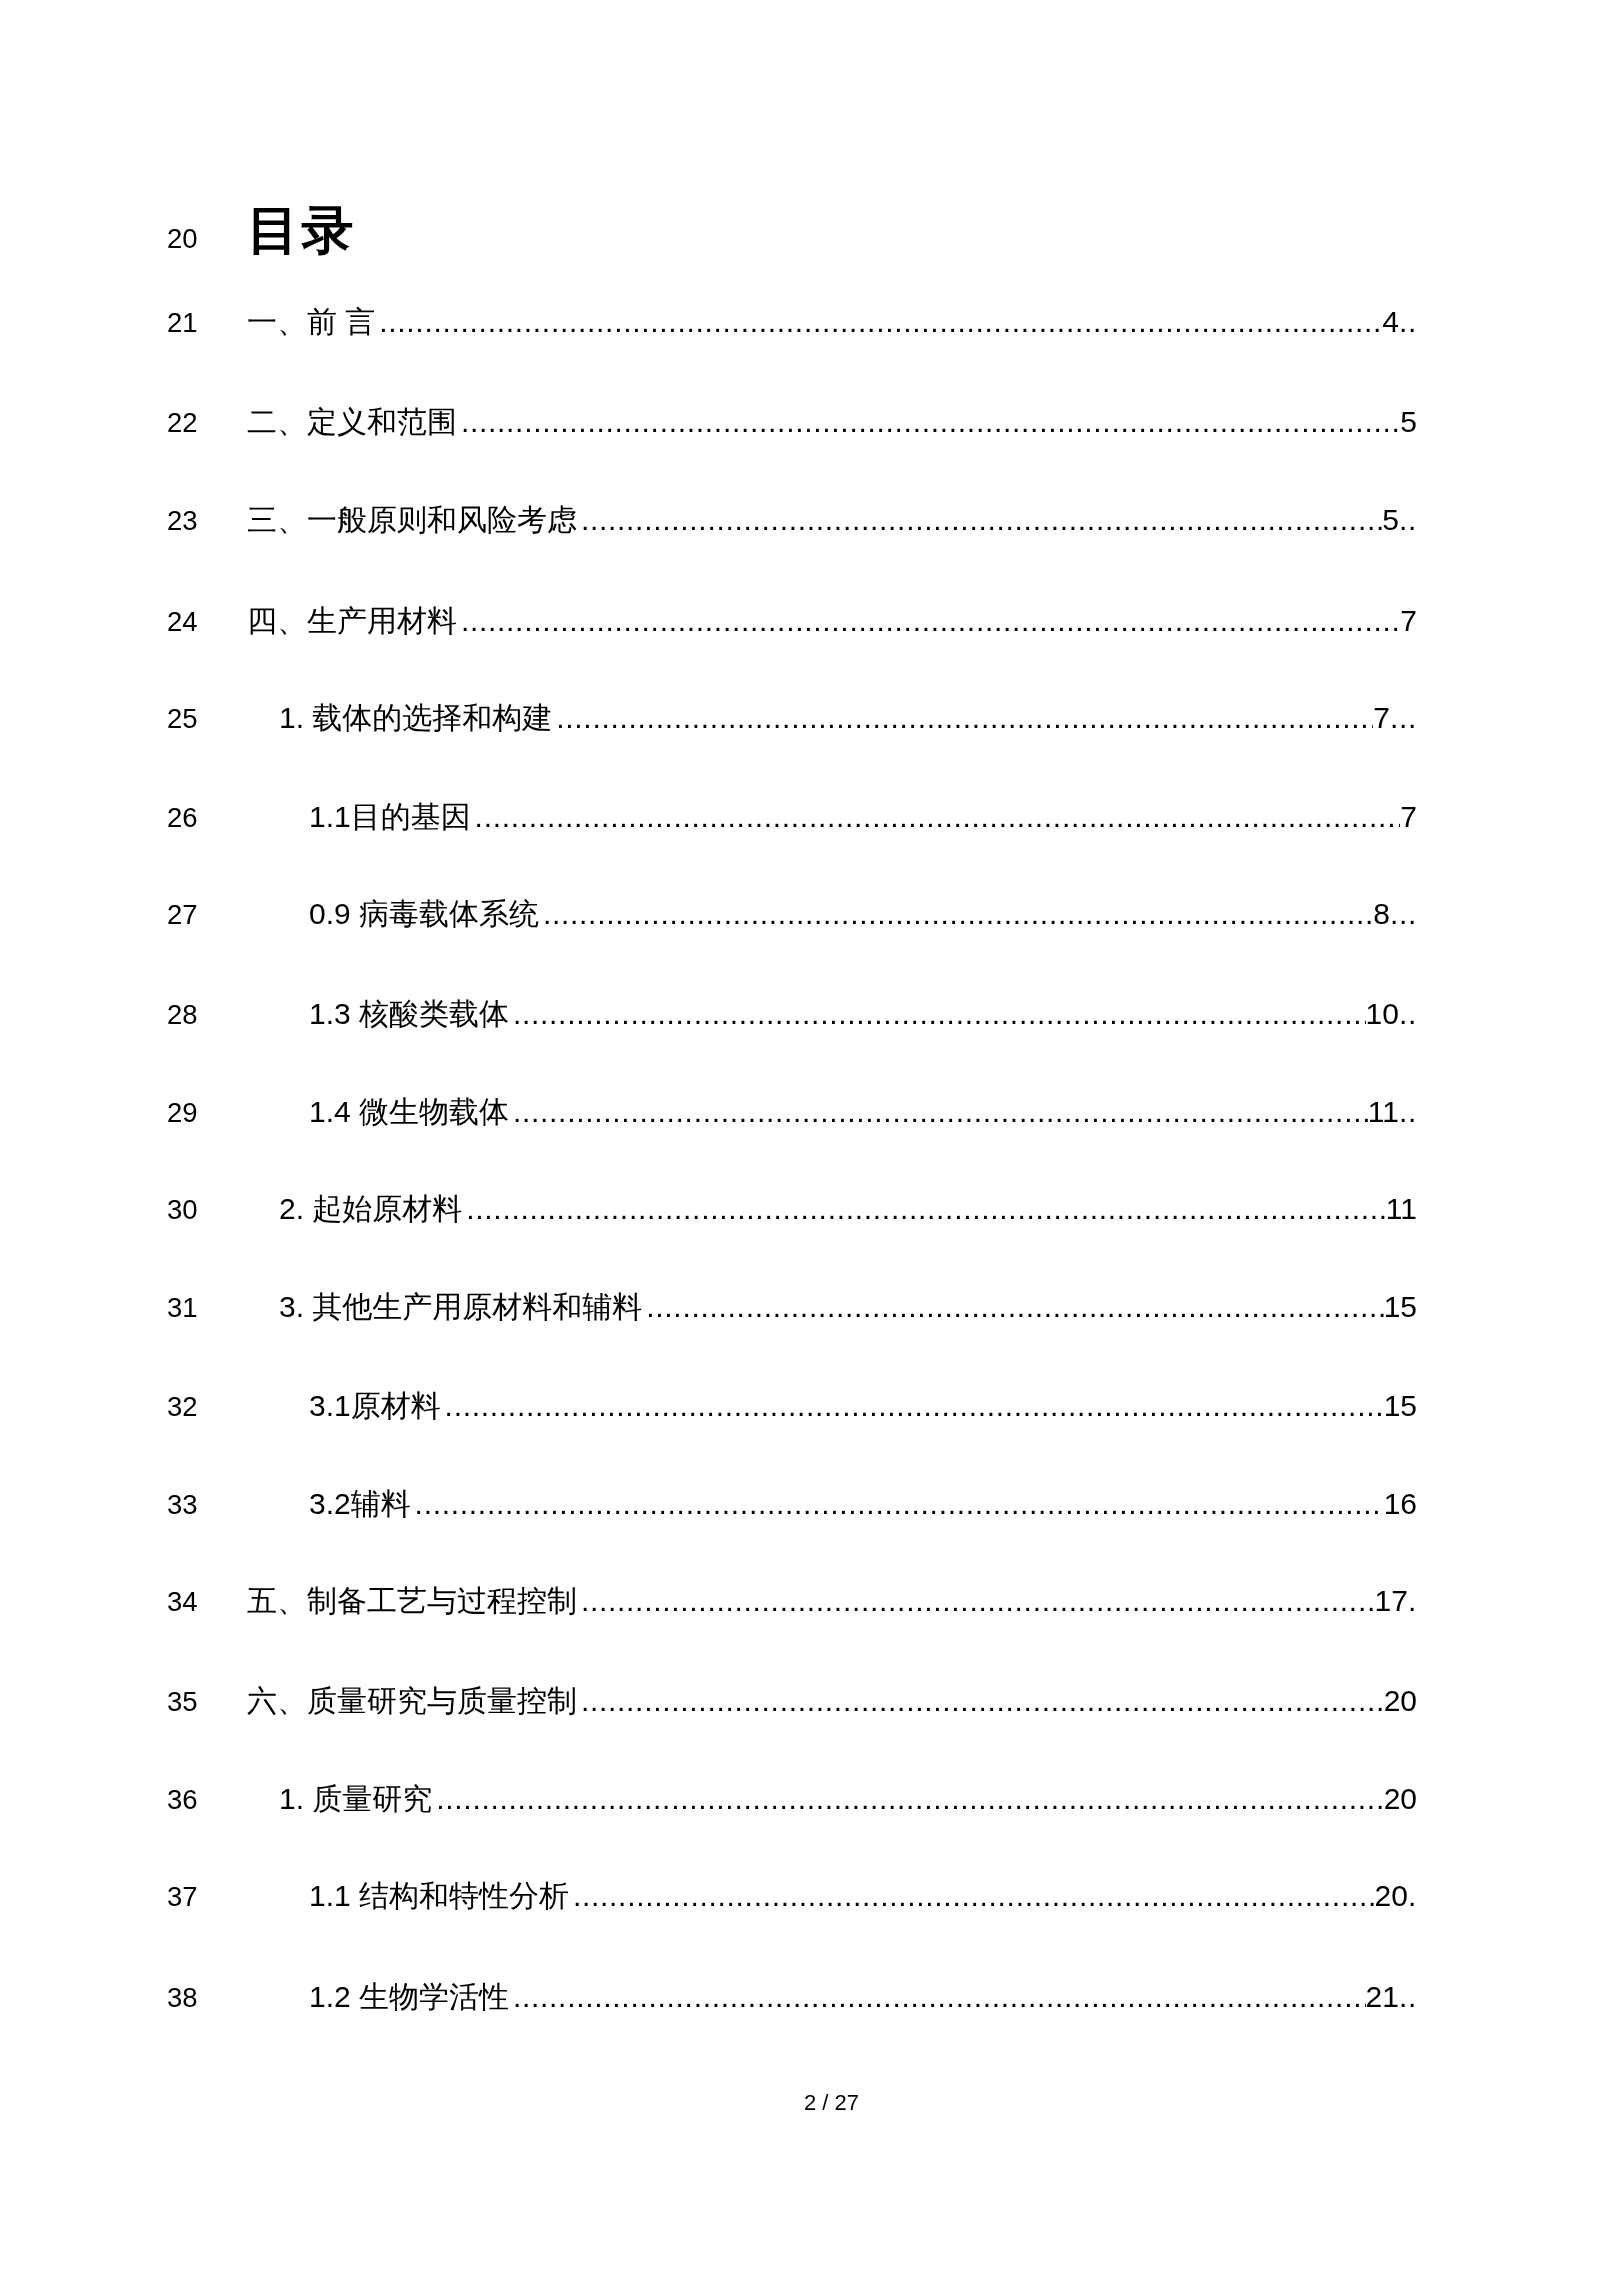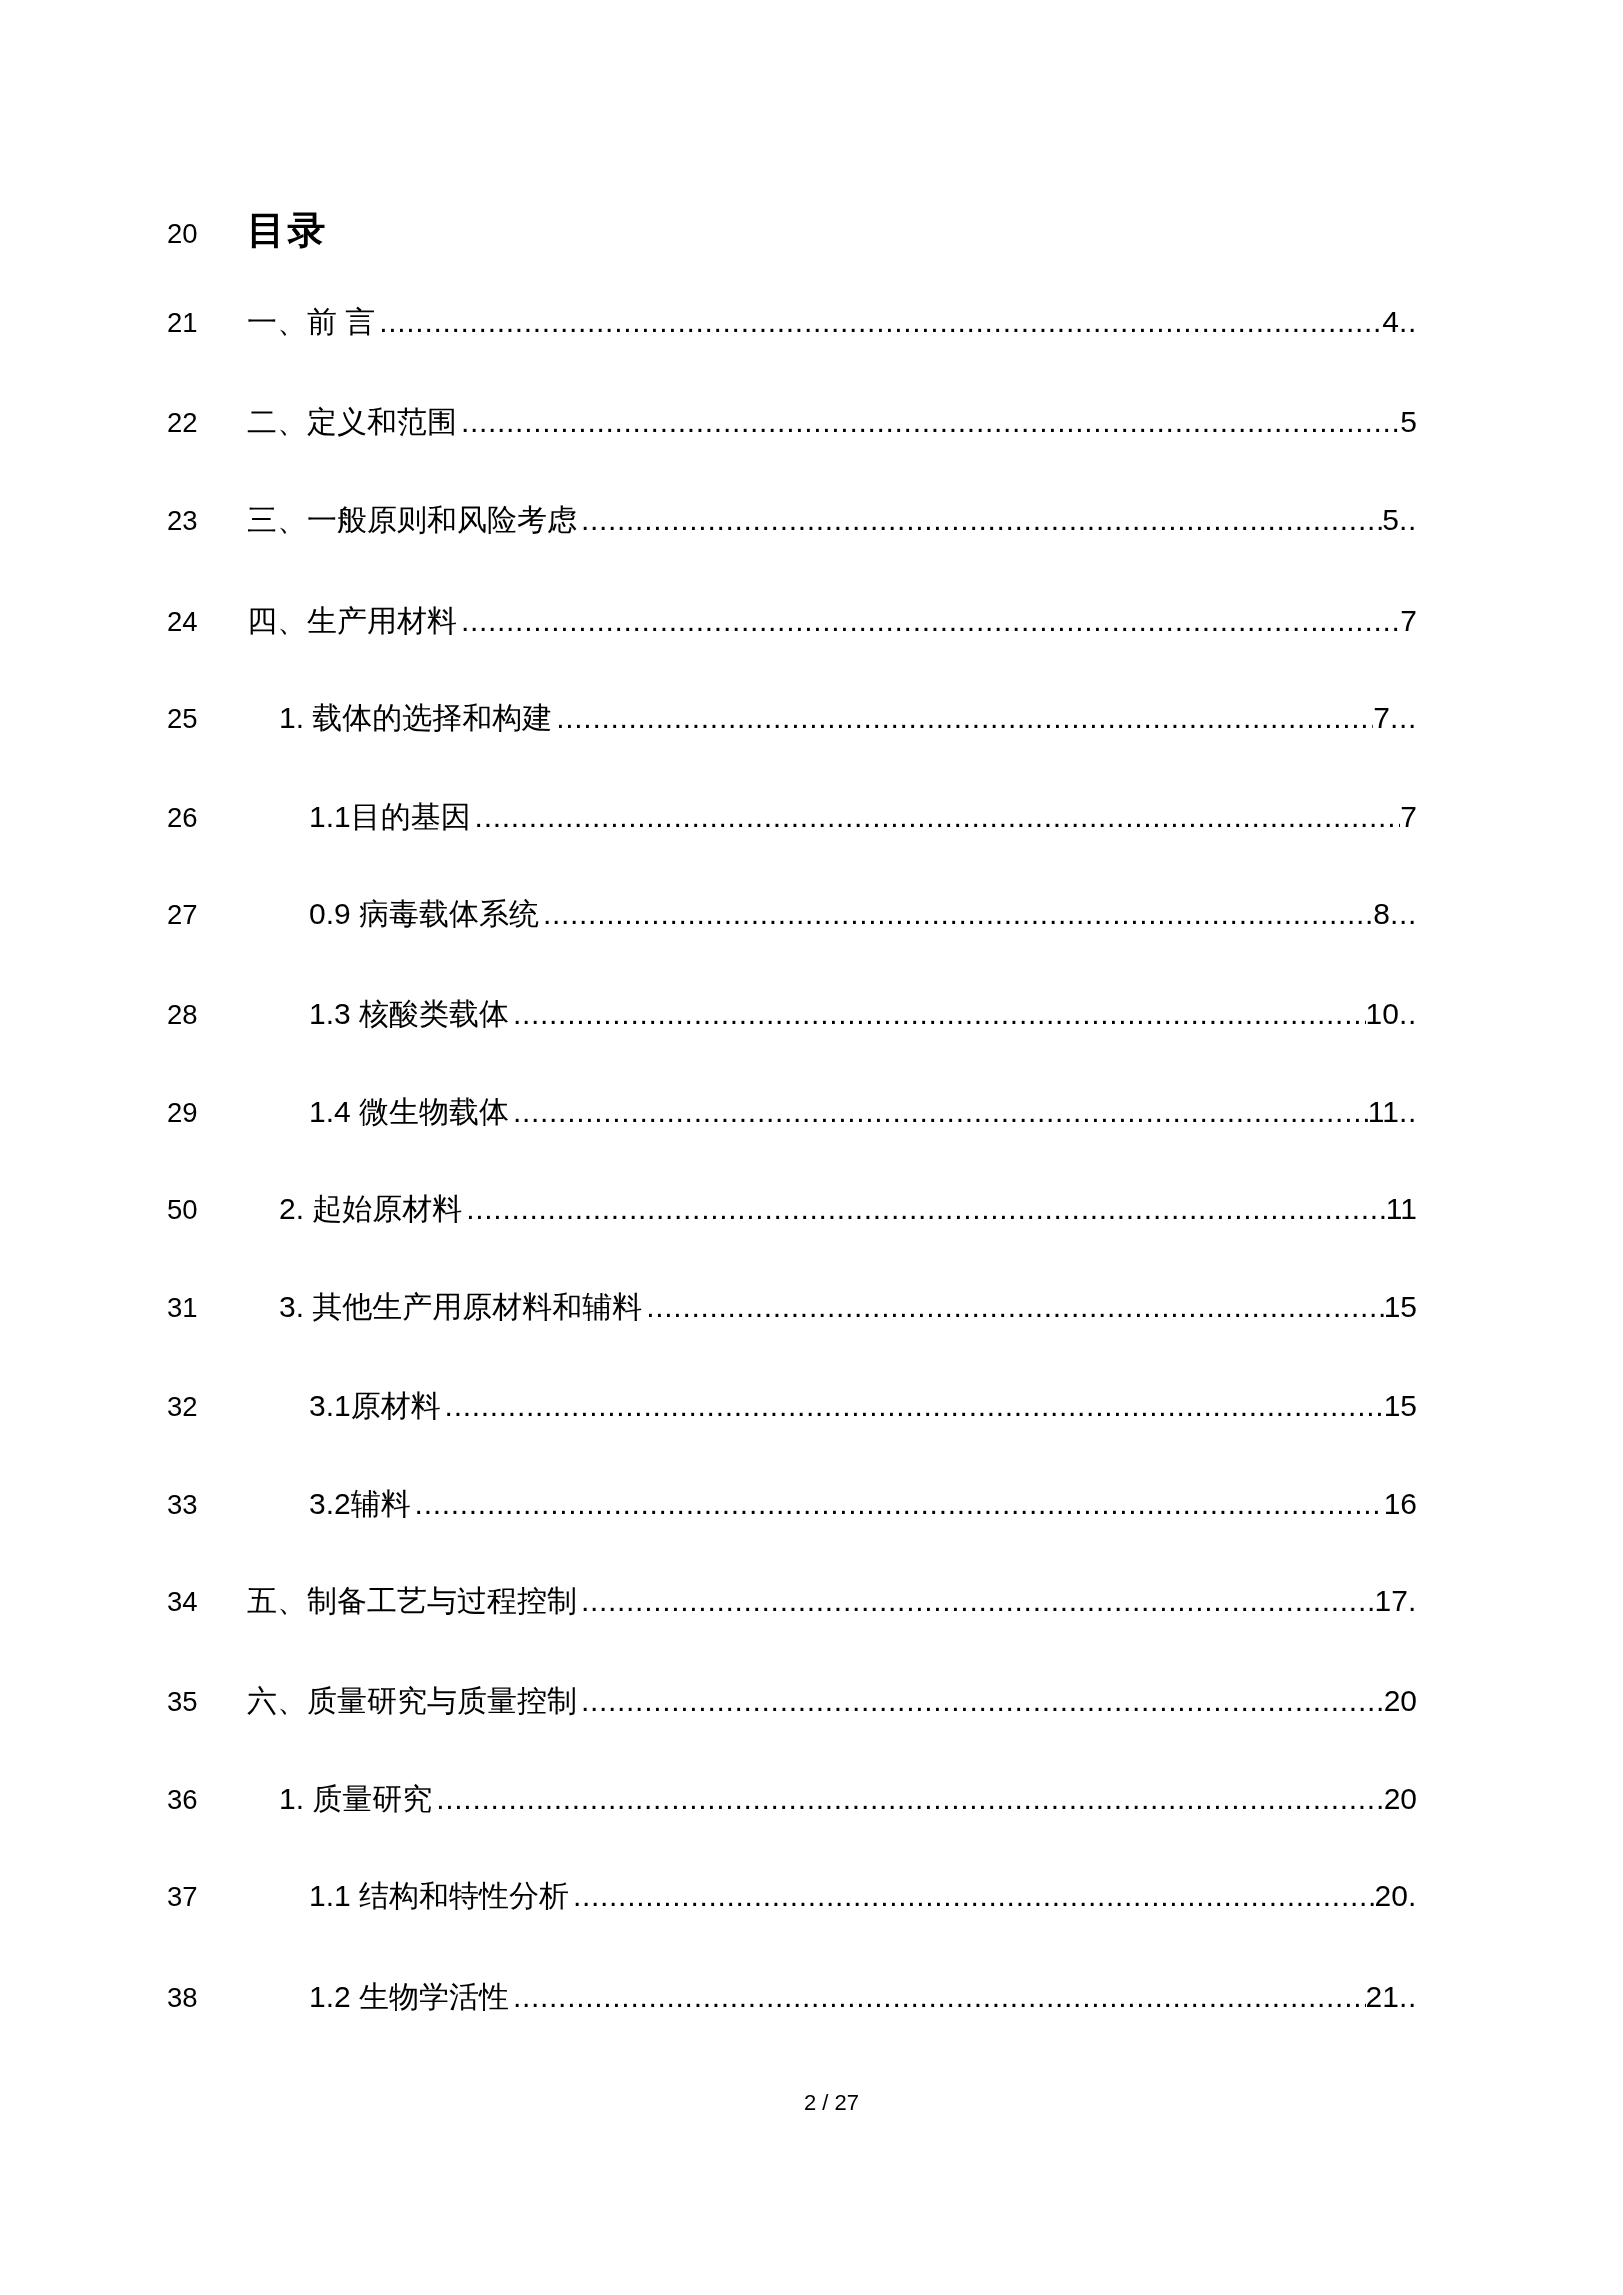--- a/index.html
+++ b/index.html
@@ -25,21 +25,21 @@
     align-items: baseline;
     line-height: 39px;
     white-space: nowrap;
   }
   .ln {
     flex: 0 0 80px;
     font-size: 27.5px;
     color: #000;
   }
   .doc-title {
-    font-size: 38px;
+    font-size: 52px;
     font-weight: bold;
     letter-spacing: 2.6px;
   }
   .entry-title {
     font-size: 30px;
     white-space: pre;
   }
   .t1 { margin-left: 0; }
   .t2 { margin-left: 32px; }
   .t3 { margin-left: 62px; }
@@ -143,21 +143,21 @@
 
   <div class="row" style="top:1092px">
     <span class="ln">29</span>
     <span class="entry-title t3">1.4 微生物载体</span>
     <span class="leader">..........................................................................................................................................................</span>
     <span class="pageno">11</span>
     <span class="trail">..</span>
   </div>
 
   <div class="row" style="top:1189px">
-    <span class="ln">50</span>
+    <span class="ln">30</span>
     <span class="entry-title t2">2. 起始原材料</span>
     <span class="leader">..........................................................................................................................................................</span>
     <span class="pageno">11</span>
     <span class="trail"></span>
   </div>
 
   <div class="row" style="top:1287px">
     <span class="ln">31</span>
     <span class="entry-title t2">3. 其他生产用原材料和辅料</span>
     <span class="leader">..........................................................................................................................................................</span>

